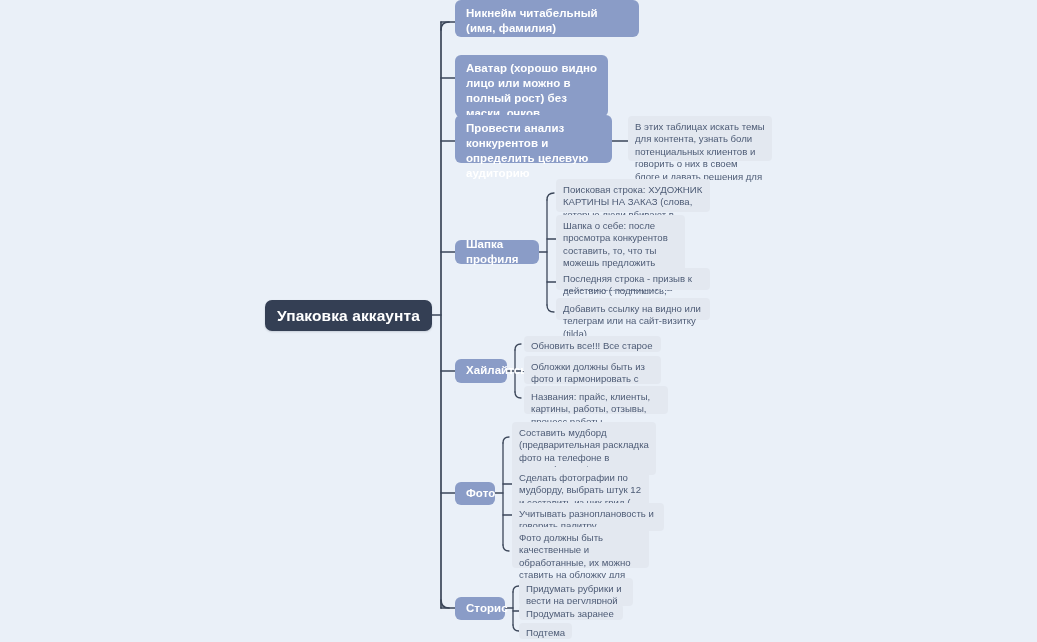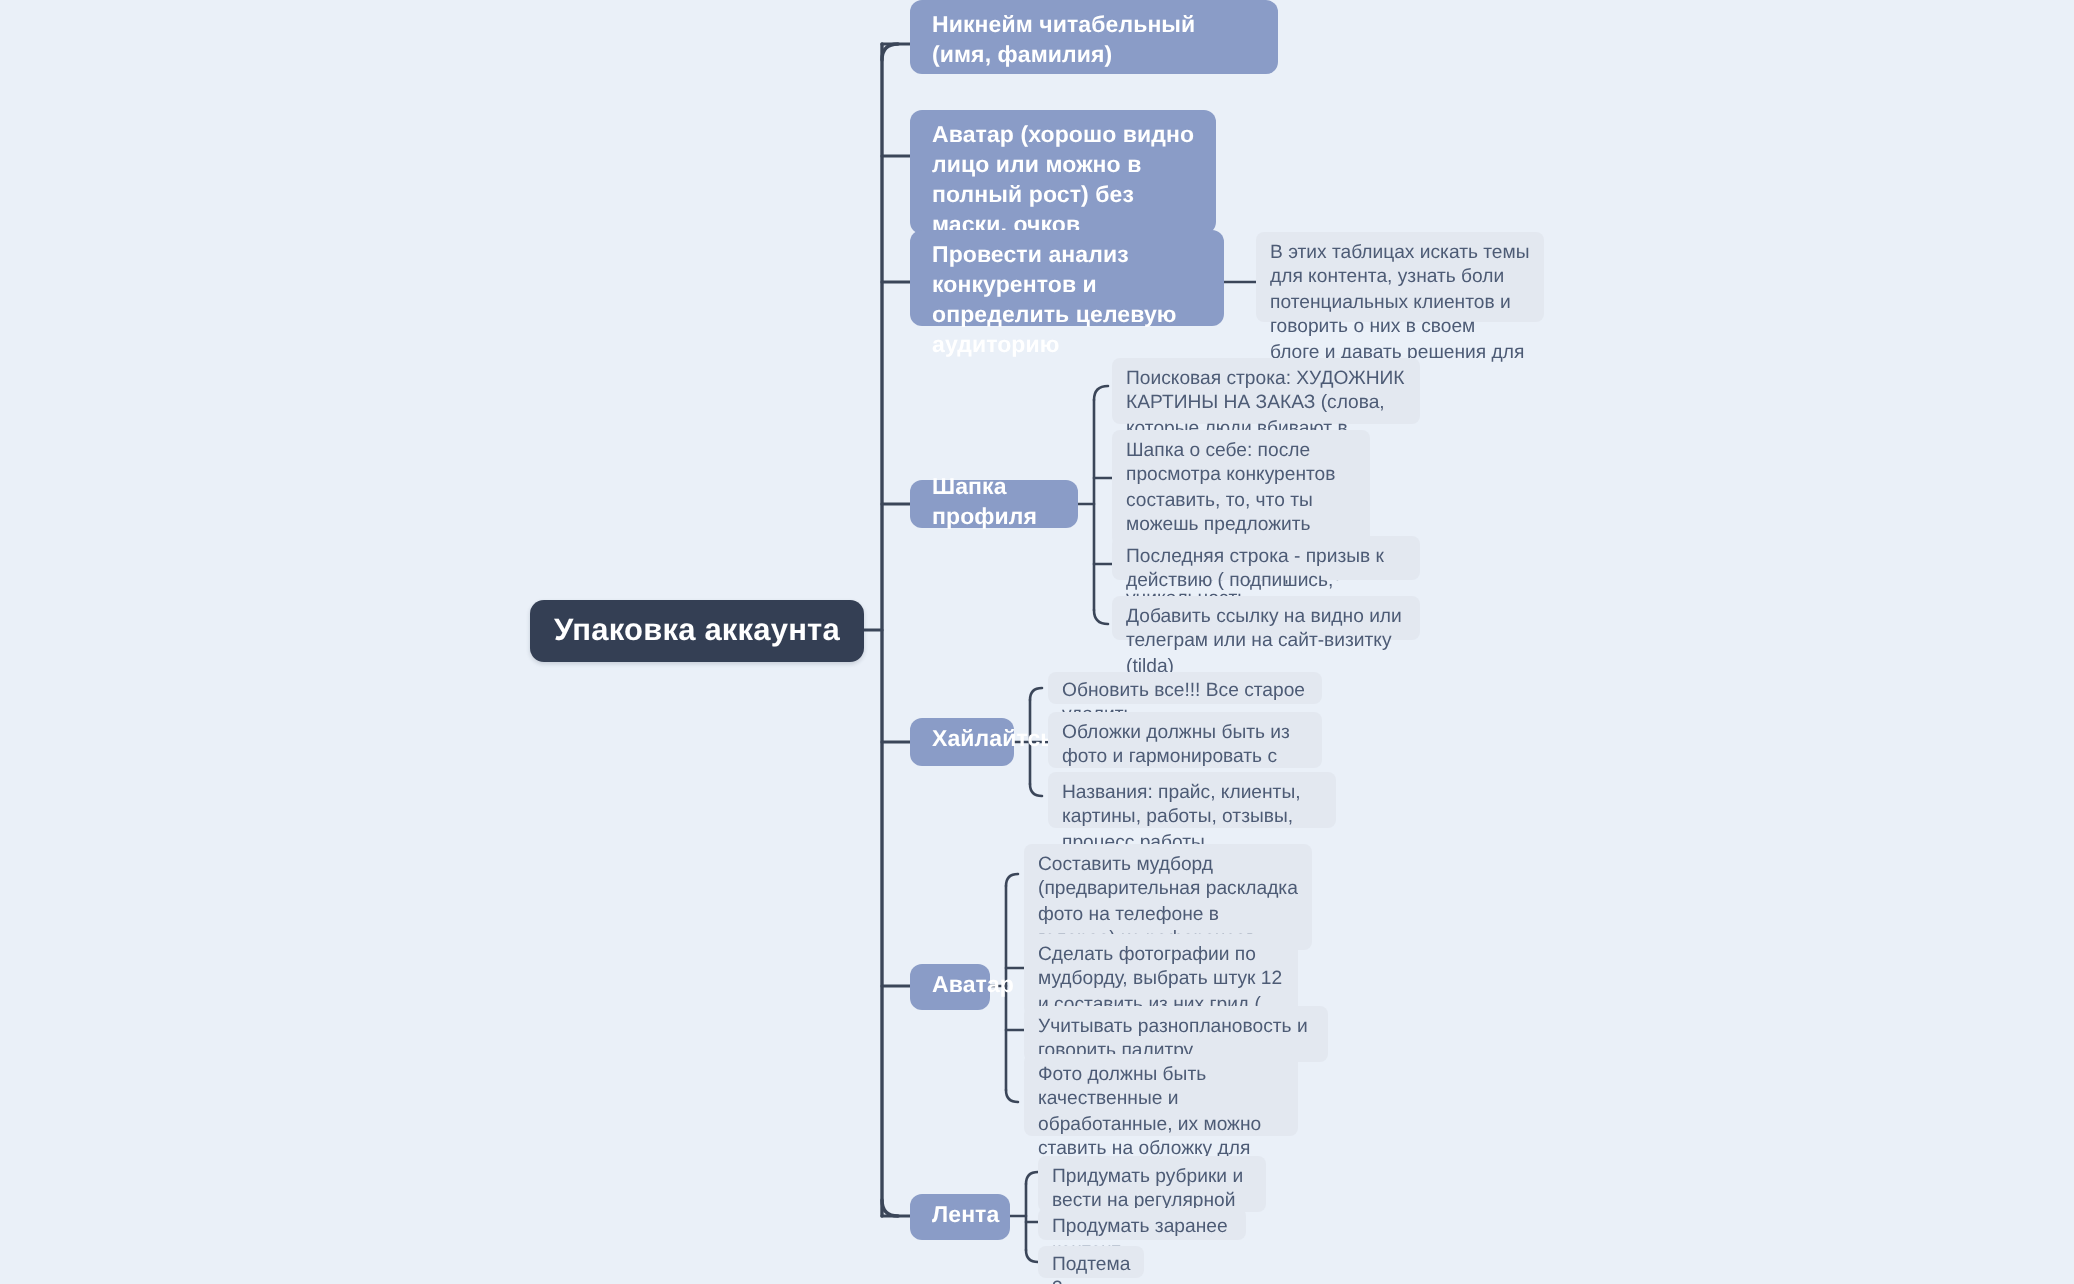--- a/index.html
+++ b/index.html
@@ -181,37 +181,37 @@
     <span>Обновить все!!! Все старое удалить</span>
   </div>
   <div class="node node-leaf" style="left:524px; top:356px; width:137px; height:28px;">
     <span>Обложки должны быть из фото и гармонировать с аватаркой</span>
   </div>
   <div class="node node-leaf" style="left:524px; top:386px; width:144px; height:28px;">
     <span>Названия: прайс, клиенты, картины, работы, отзывы, процесс работы</span>
   </div>
 
   <div class="node node-l1 centered" style="left:455px; top:482px; width:40px; height:23px;">
-    <span>Аватар</span>
+    <span>Фото</span>
   </div>
   <div class="node node-leaf" style="left:512px; top:422px; width:144px; height:53px;">
     <span>Составить мудборд (предварительная раскладка фото на телефоне в галерее) из референсов (примерные фото, вдохновляющие фото)</span>
   </div>
   <div class="node node-leaf" style="left:512px; top:467px; width:137px; height:41px;">
     <span>Сделать фотографии по мудборду, выбрать штук 12 и составить из них грид ( готовая лента)</span>
   </div>
   <div class="node node-leaf" style="left:512px; top:503px; width:152px; height:28px;">
     <span>Учитывать разноплановость и говорить палитру</span>
   </div>
   <div class="node node-leaf" style="left:512px; top:527px; width:137px; height:41px;">
     <span>Фото должны быть качественные и обработанные, их можно ставить на обложку для рилс и для постов</span>
   </div>
 
   <div class="node node-l1 centered" style="left:455px; top:597px; width:50px; height:23px;">
-    <span>Лента</span>
+    <span>Сторис</span>
   </div>
   <div class="node node-leaf" style="left:519px; top:578px; width:114px; height:28px;">
     <span>Придумать рубрики и вести на регулярной основе</span>
   </div>
   <div class="node node-leaf pad-tight" style="left:519px; top:604px; width:104px; height:16px;">
     <span>Продумать заранее контент</span>
   </div>
   <div class="node node-leaf pad-tight" style="left:519px; top:623px; width:53px; height:16px;">
     <span>Подтема 3</span>
   </div>

